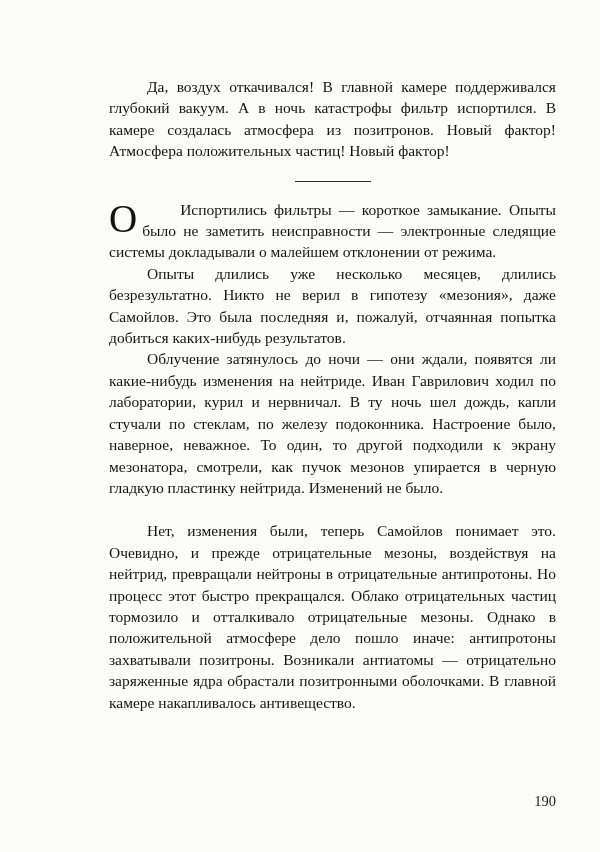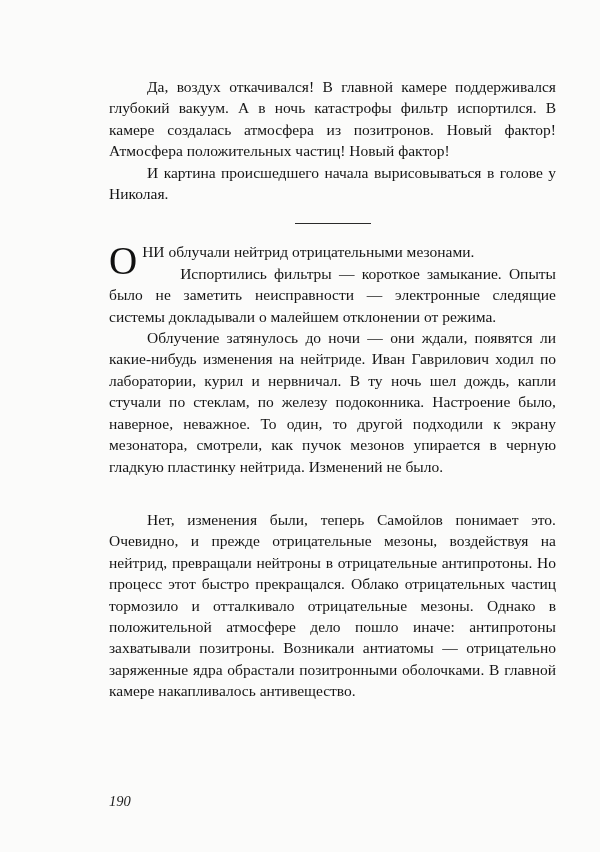--- a/index.html
+++ b/index.html
@@ -42,53 +42,51 @@
     float: left;
     font-size: 39px;
     line-height: 35px;
     padding: 2px 5px 0 0;
     color: #111;
   }
   .text-block p.first-para {
     text-indent: 0;
   }
   .text-block p.gap-before {
-    margin-top: 32px;
+    margin-top: 22px;
   }
   .page-number {
     position: absolute;
     left: 109px;
     right: 44px;
     bottom: 42px;
-    text-align: left;
+    text-align: right;
     font-size: 14.5px;
     color: #1c1c1c;
-    font-style: italic;
   }
 </style>
 </head>
 <body>
 
 <div class="page">
   <div class="text-block">
 
     <p>Да, воздух откачивался! В главной камере поддерживался глубокий вакуум. А в ночь катастрофы фильтр испортился. В камере создалась атмосфера из позитронов. Новый фактор! Атмосфера положительных частиц! Новый фактор!</p>
 
-    <p>И картина происшедшего начала вырисовываться в голове у Николая.</p>
 
     <hr class="separator">
 
     <div class="section">
       <span class="dropcap">О</span>
 
-      <p class="first-para">НИ облучали нейтрид отрицательными мезонами.</p>
 
       <p>Испортились фильтры — короткое замыкание. Опыты было не заметить неисправности — электронные следящие системы докладывали о малейшем отклонении от режима.</p>
 
 
+      <p>Опыты длились уже несколько месяцев, длились безрезультатно. Никто не верил в гипотезу «мезония», даже Самойлов. Это была последняя и, пожалуй, отчаянная попытка добиться каких-нибудь результатов.</p>
 
       <p>Облучение затянулось до ночи — они ждали, появятся ли какие-нибудь изменения на нейтриде. Иван Гаврилович ходил по лаборатории, курил и нервничал. В ту ночь шел дождь, капли стучали по стеклам, по железу подоконника. Настроение было, наверное, неважное. То один, то другой подходили к экрану мезонатора, смотрели, как пучок мезонов упирается в черную гладкую пластинку нейтрида. Изменений не было.</p>
 
       <p class="gap-before">Нет, изменения были, теперь Самойлов понимает это. Очевидно, и прежде отрицательные мезоны, воздействуя на нейтрид, превращали нейтроны в отрицательные антипротоны. Но процесс этот быстро прекращался. Облако отрицательных частиц тормозило и отталкивало отрицательные мезоны. Однако в положительной атмосфере дело пошло иначе: антипротоны захватывали позитроны. Возникали антиатомы — отрицательно заряженные ядра обрастали позитронными оболочками. В главной камере накапливалось антивещество.</p>
     </div>
 
   </div>
 
   <div class="page-number">190</div>
 </div>

